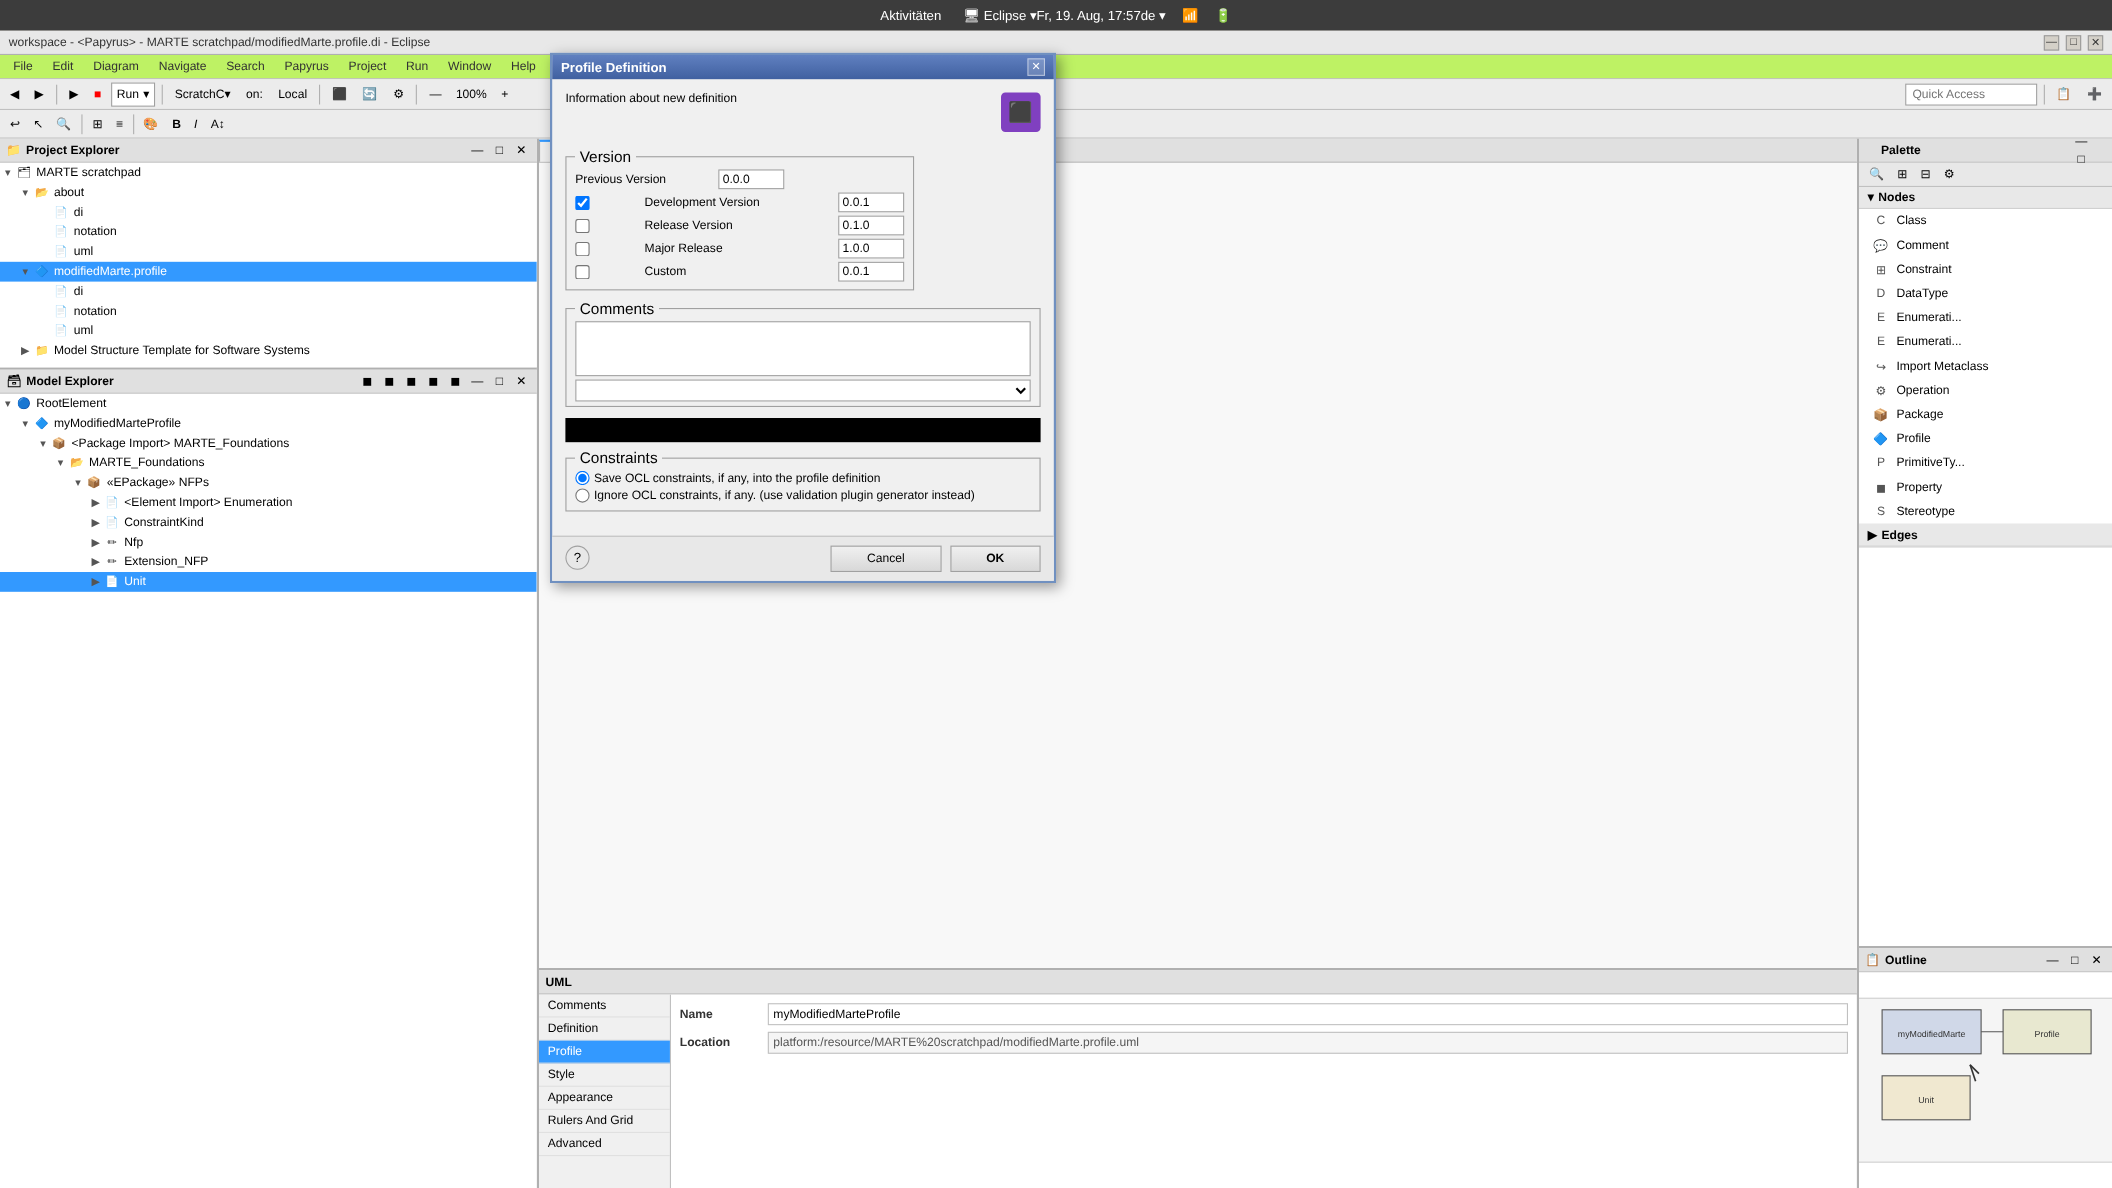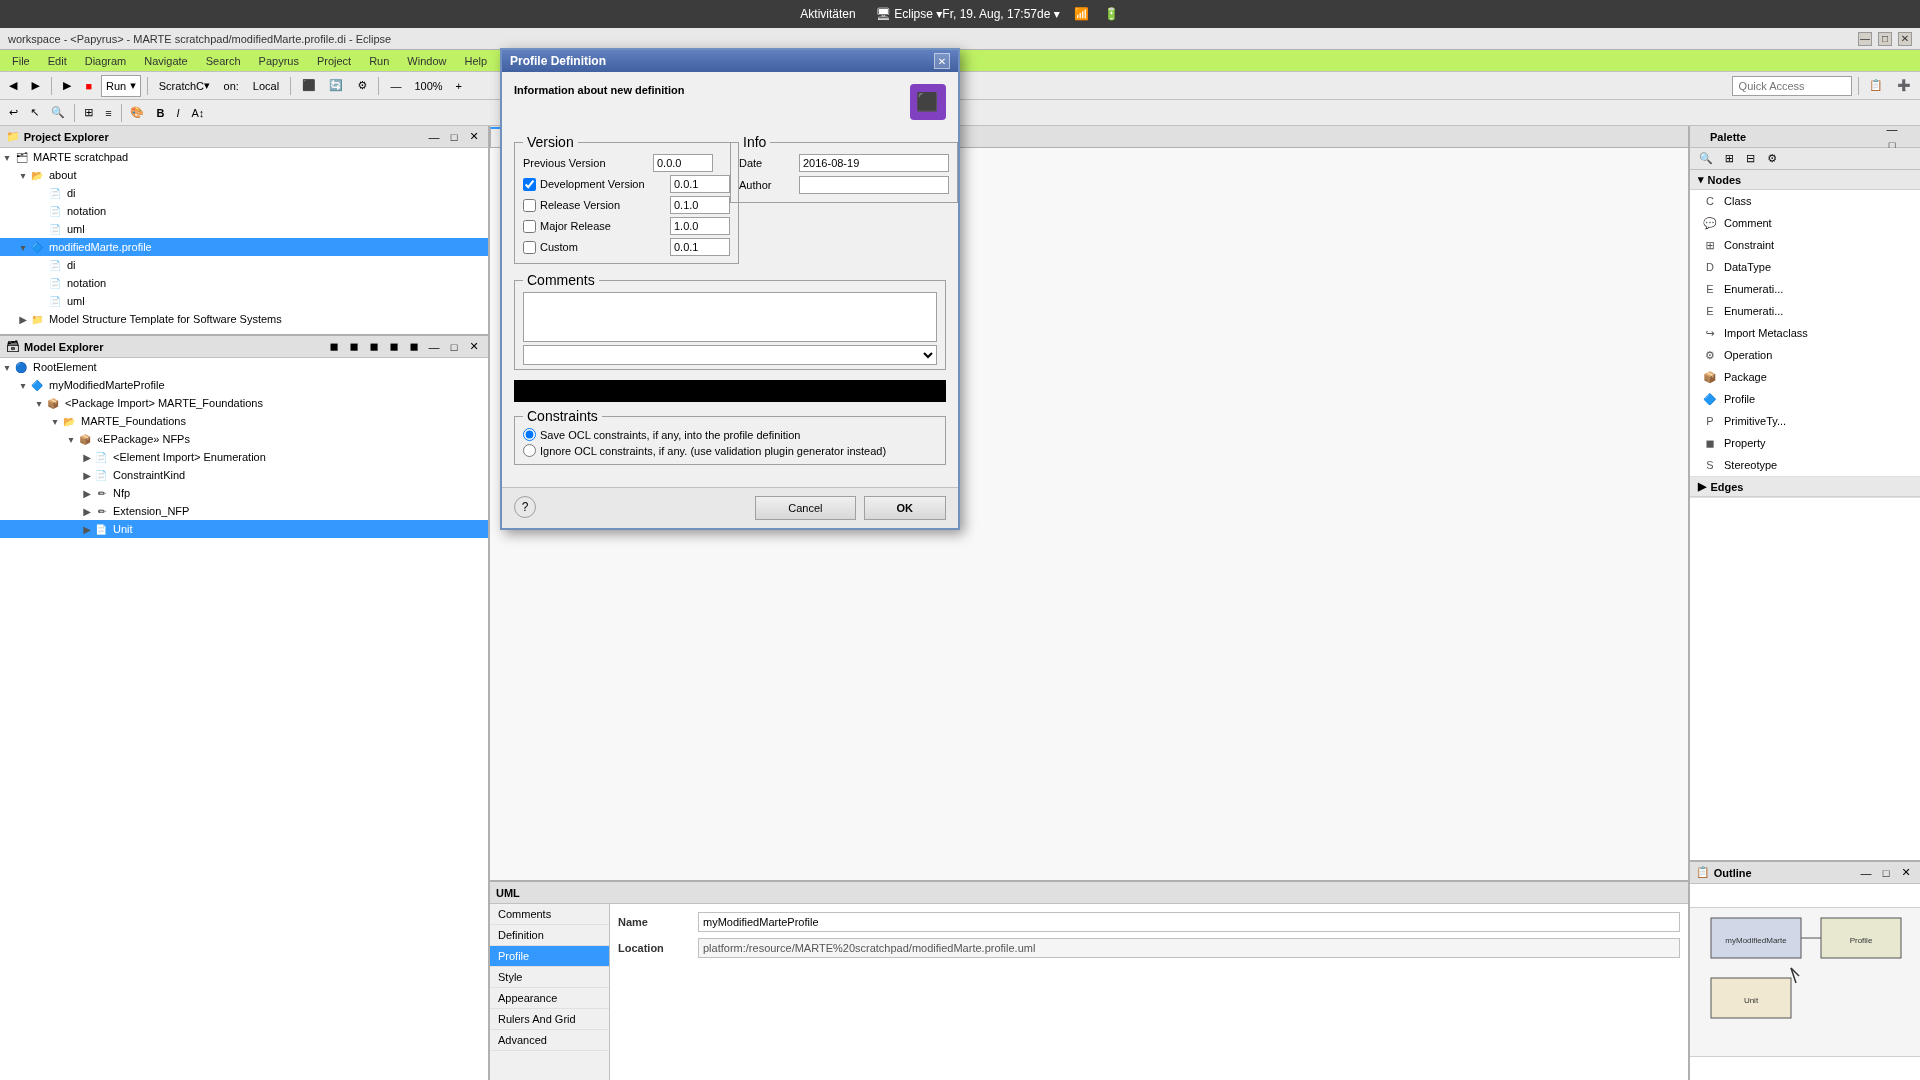--- a/index.html
+++ b/index.html
@@ -106,21 +106,21 @@
     .modal-icon { width: 36px; height: 36px; background: #8040c0; border-radius: 4px; display: flex; align-items: center; justify-content: center; color: #fff; font-size: 18px; float: right; margin-bottom: 6px; }
 
     
     .modal-section { margin-bottom: 10px; }
     .modal-row { display: flex; gap: 16px; margin-bottom: 2px; }
     .modal-left { width: 200px; }
     .modal-right { flex: 1; }
     .version-row { display: flex; align-items: center; margin-bottom: 3px; font-size: 11px; }
     .version-label { width: 130px; }
     .version-input { width: 60px; height: 18px; border: 1px solid #a0a0a0; background: #fff; padding: 0 3px; font-size: 11px; }
-    .checkbox-row { display: flex; align-items: center; margin-bottom: 3px; font-size: 11px; }
+    .checkbox-row { display: flex; align-items: center; margin-bottom: 3px; font-size: 11px; gap: 46px; }
     .info-row { display: flex; align-items: center; margin-bottom: 4px; font-size: 11px; }
     .info-label { width: 60px; }
     .info-input { flex: 1; height: 18px; border: 1px solid #a0a0a0; background: #fff; padding: 0 3px; font-size: 11px; }
 
     
     .modal-textarea { width: 100%; height: 50px; border: 1px solid #a0a0a0; background: #fff; font-size: 11px; resize: none; padding: 4px; }
     .modal-black-bar { width: 100%; height: 22px; background: #000; margin-bottom: 6px; }
     .modal-select { width: 100%; height: 20px; border: 1px solid #a0a0a0; background: #fff; font-size: 11px; }
 
     
@@ -601,21 +601,21 @@
   <div class="modal-dialog">
 
     <div class="modal-title-bar">
       <span>Profile Definition</span>
       <button class="modal-close">✕</button>
     </div>
 
     <div class="modal-body">
 
       <div style="display:flex;justify-content:space-between;align-items:flex-start;margin-bottom:8px;">
-        <span style="font-size:11px;font-weight:bold;">Information about new definition</span>
+        <span style="font-size:11px;font-weight:normal;">Information about new definition</span>
         <div class="modal-icon">⬛</div>
       </div>
 
       <div class="modal-row">
 
         <div class="modal-left">
           <fieldset>
             <legend>Version</legend>
             <div class="version-row">
               <span class="version-label">Previous Version</span>
@@ -637,33 +637,20 @@
               <input class="version-input" type="text" value="1.0.0" style="">
             </div>
             <div class="checkbox-row">
               <input type="checkbox" style="margin-right: 4px;">
               <span class="version-label">Custom</span>
               <input class="version-input" type="text" value="0.0.1" style="">
             </div>
           </fieldset>
         </div>
 
-        <div class="modal-right">
-          <fieldset>
-            <legend>Info</legend>
-            <div class="info-row">
-              <span class="info-label">Date</span>
-              <input class="info-input" type="text" value="2016-08-19" style="">
-            </div>
-            <div class="info-row">
-              <span class="info-label">Author</span>
-              <input class="info-input" type="text" style="">
-            </div>
-          </fieldset>
-        </div>
       </div>
 
       <div class="modal-section">
         <fieldset>
           <legend>Comments</legend>
           <textarea class="modal-textarea" style=""></textarea>
           <select class="modal-select">
             <option></option>
           </select>
         </fieldset>

